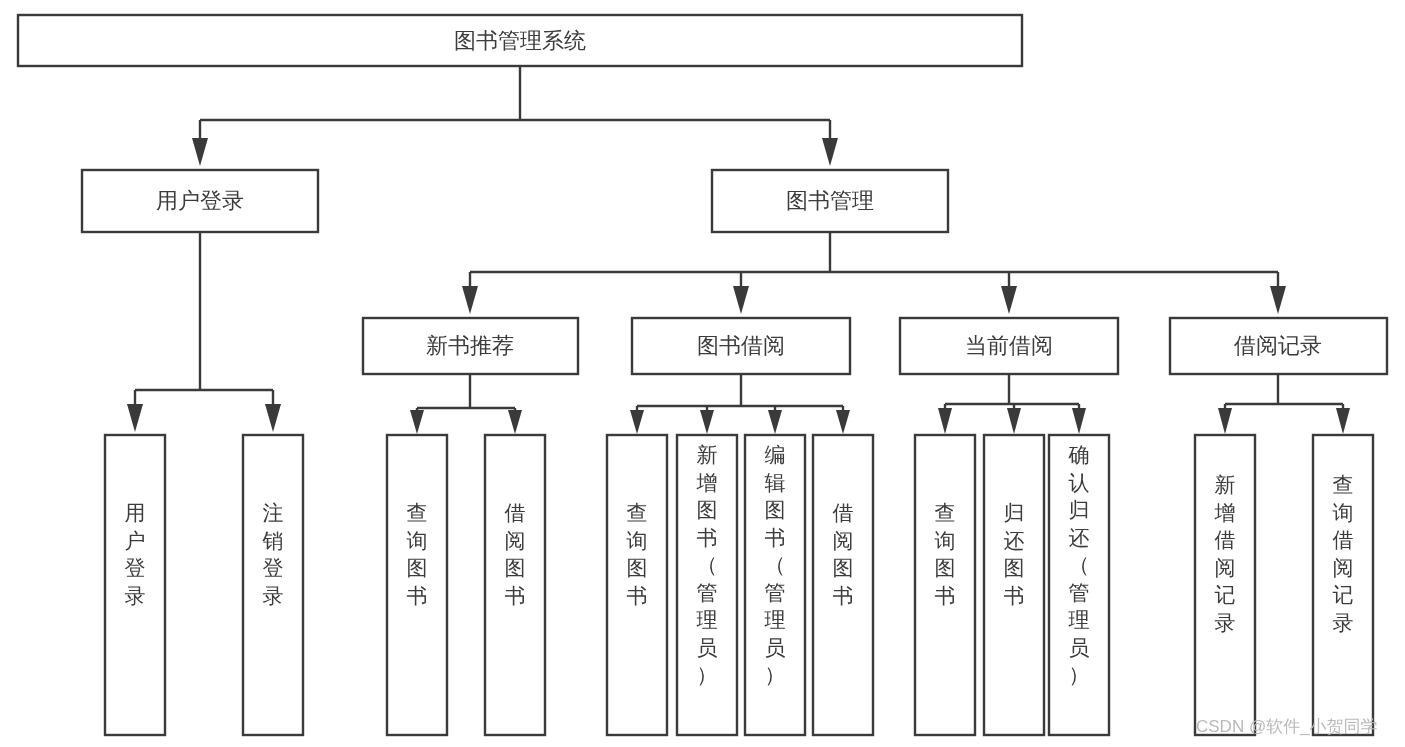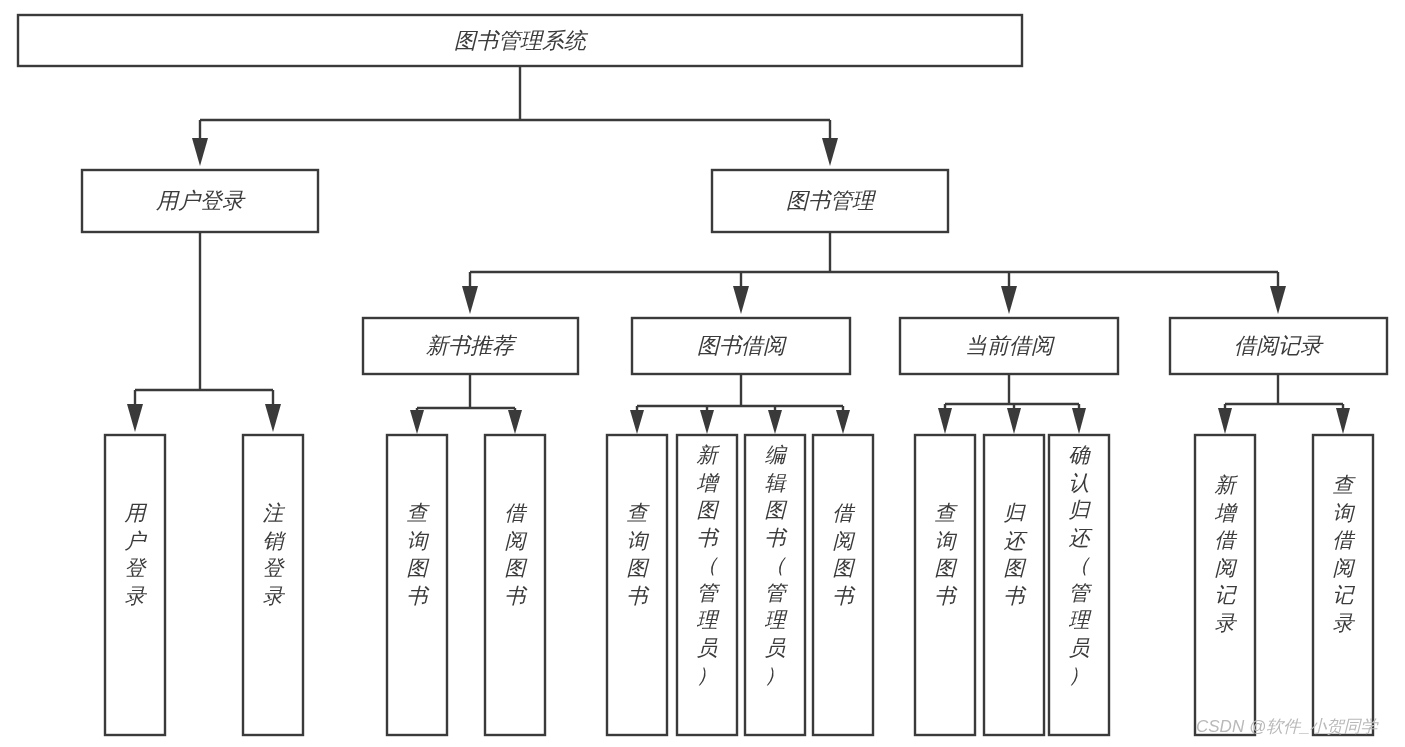--- a/index.html
+++ b/index.html
@@ -10,21 +10,20 @@
   }
   body {
     font-family: "Liberation Sans", "DejaVu Sans", sans-serif;
   }
   #diagram-root {
     position: relative;
     width: 1405px;
     height: 747px;
     background: #ffffff;
     overflow: hidden;
-    font-style: italic;
   }
   svg#flow-svg {
     position: absolute;
     left: 0;
     top: 0;
     width: 1405px;
     height: 747px;
   }
   .node-rect {
     fill: #ffffff;

